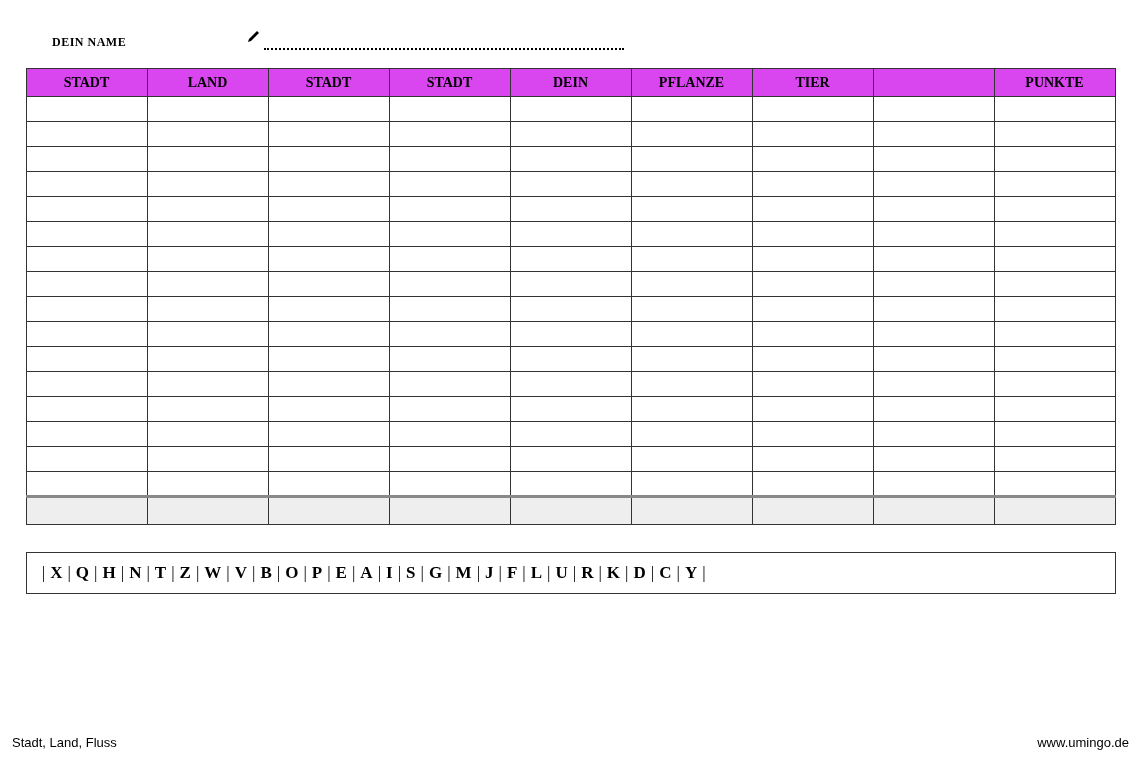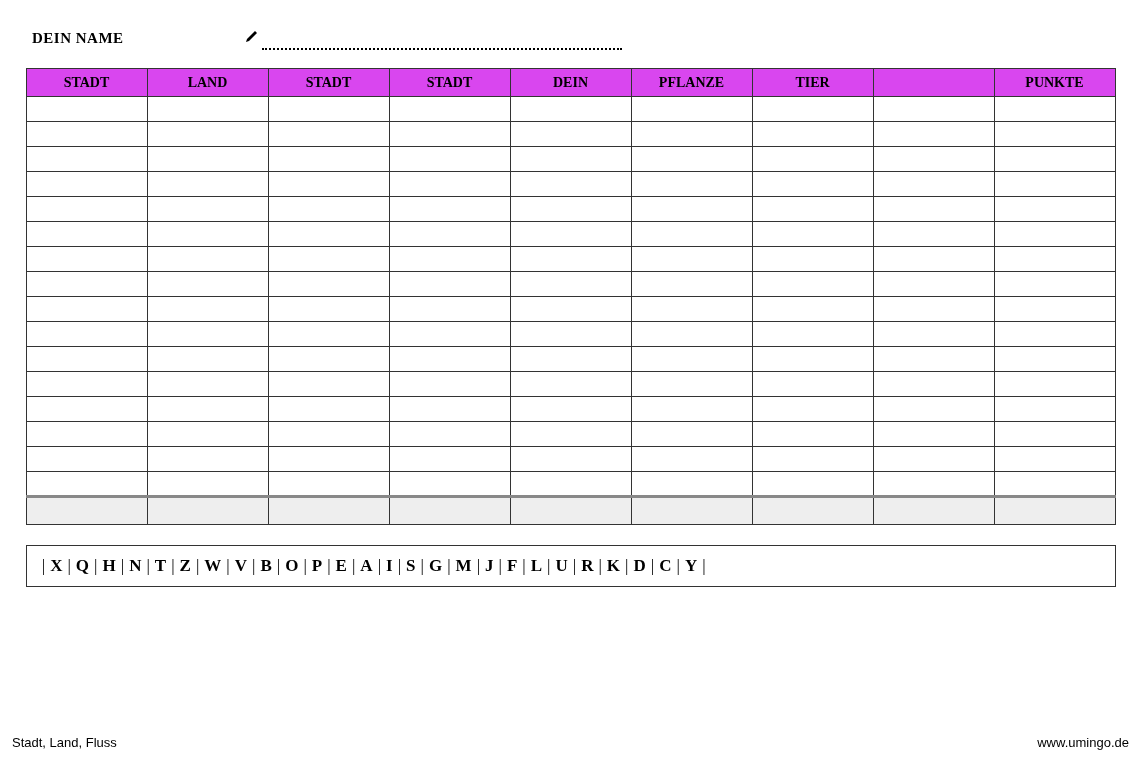--- a/index.html
+++ b/index.html
@@ -6,24 +6,24 @@
     body {
       font-family: "Times New Roman", Times, serif;
       background: #fff;
       width: 1141px;
       height: 768px;
       position: relative;
       padding: 30px 20px 0 20px;
     }
     .name-row {
       display: flex;
-      align-items: flex-start;
-      margin-left: 12px;
+      align-items: flex-end;
+      margin-left: 32px;
       margin-bottom: 18px;
-      font-size: 15px;
+      font-size: 12px;
     }
     .name-label {
       font-weight: bold;
       letter-spacing: 0.5px;
       margin-right: 120px;
     }
     .name-field {
       display: flex;
       align-items: flex-end;
     }
@@ -56,21 +56,21 @@
       height: 28px;
     }
     .game-table tr.total-row td {
       background: #eeeeee;
       border-top: 3px solid #888;
       height: 28px;
     }
     .letters-row {
       border: 1px solid #333;
       width: 1090px;
-      margin: 20px auto 0 auto;
+      margin: 27px auto 0 auto;
       padding: 10px 6px;
       font-size: 17px;
       font-weight: bold;
       letter-spacing: 1px;
       text-align: left;
     }
     .letters-row .sep {
       font-weight: normal;
       margin: 0 4px;
     }

